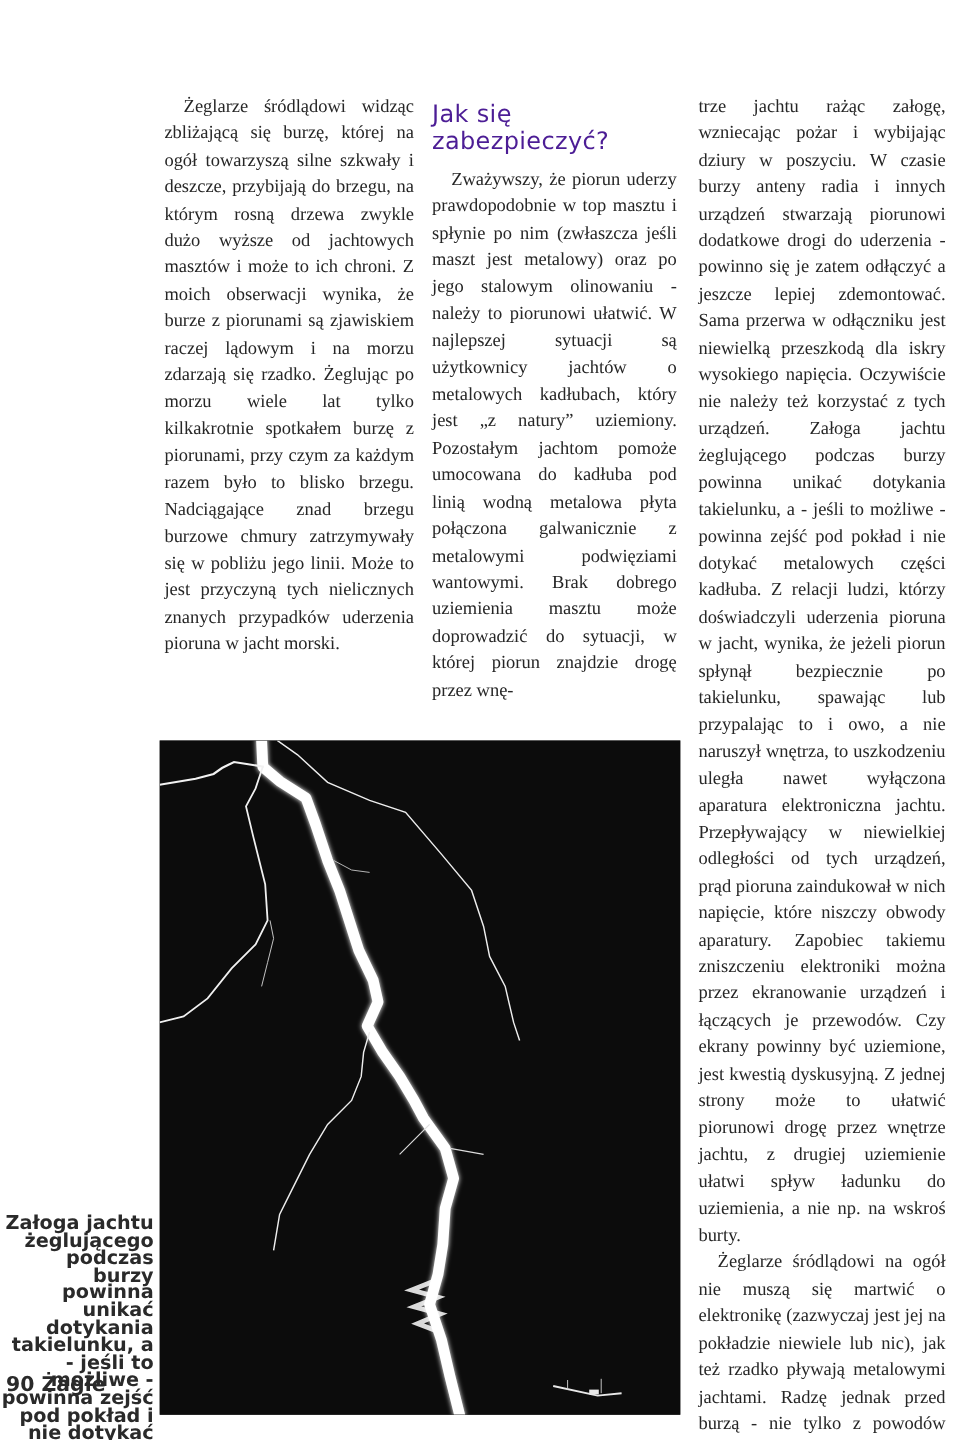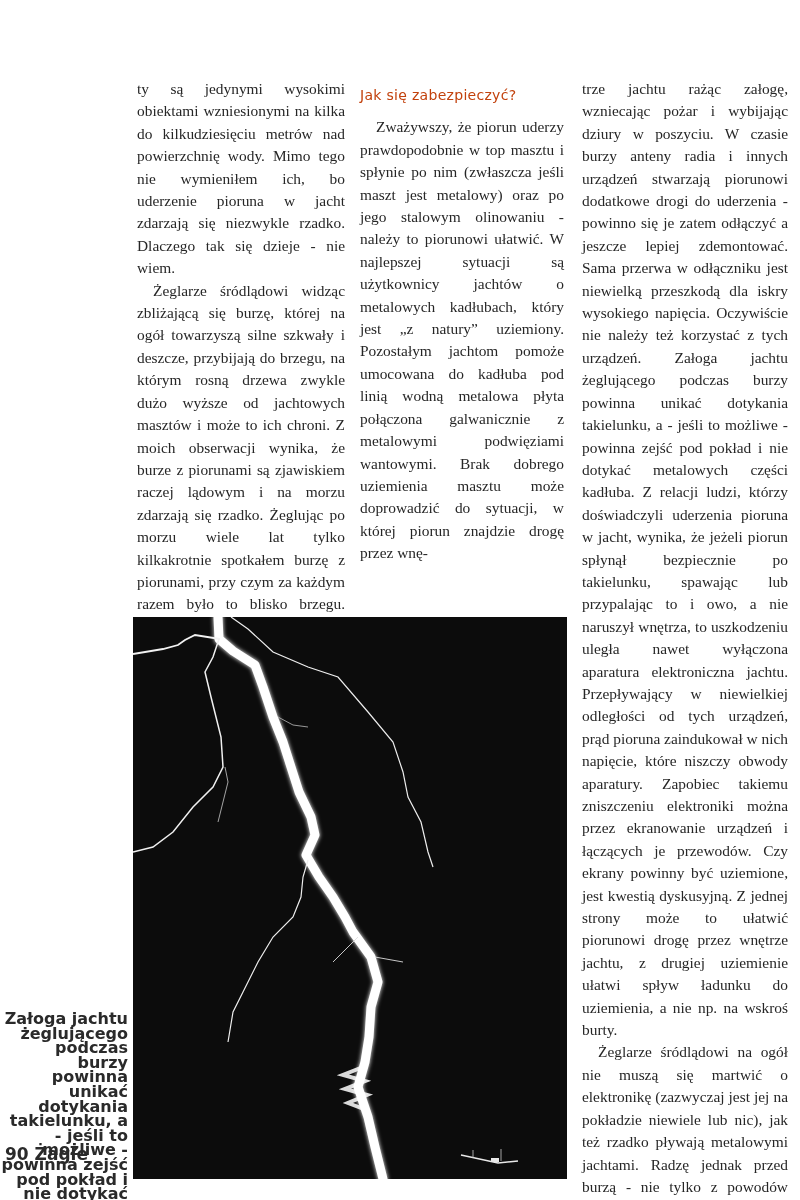--- a/index.html
+++ b/index.html
@@ -12,21 +12,21 @@
     position: absolute; font-size: 15.4px; line-height: 22.4px;
     text-align: justify; hyphens: manual; color: #262626;
   }
   .col p { margin: 0; text-indent: 0; }
   .col p.indent { text-indent: 16px; }
   .col1 { left: 137px; top: 78px; width: 208px; }
   .col2 { left: 360px; top: 78px; width: 204px; }
   .col3 { left: 582px; top: 78px; width: 206px; }
   .heading {
     font-family: "DejaVu Sans", "Liberation Sans", sans-serif;
-    font-size: 14px; font-weight: normal; color: #c2410c;
+    font-size: 20px; font-weight: normal; color: #4c1d95;
     margin: 6px 0 10px 0; letter-spacing: 0.3px; text-align: left;
   }
   .photo {
     position: absolute; left: 133px; top: 617px; width: 434px; height: 562px;
     background: #0b0b0b; overflow: hidden;
   }
   .photo svg { width: 100%; height: 100%; display: block; }
   .caption {
     position: absolute; left: 0px; top: 1012px; width: 128px;
     font-family: "DejaVu Sans", "Liberation Sans", sans-serif;
@@ -36,21 +36,20 @@
   .folio {
     position: absolute; left: 5px; top: 1144px;
     font-family: "DejaVu Sans", "Liberation Sans", sans-serif;
     font-weight: bold; font-size: 17px; color: #2a2a2a;
   }
 </style>
 </head>
 <body>
 
 <div class="col col1">
-  <p>ty są jedynymi wysokimi obiektami wzniesionymi na kilka do kilkudziesięciu metrów nad powierzchnię wody. Mimo tego nie wymieniłem ich, bo uderzenie pioruna w jacht zdarzają się niezwykle rzadko. Dlaczego tak się dzieje - nie wiem.</p>
   <p class="indent">Żeglarze śródlądowi widząc zbliżającą się burzę, której na ogół towarzyszą silne szkwały i deszcze, przybijają do brzegu, na którym rosną drzewa zwykle dużo wyższe od jachtowych masztów i może to ich chroni. Z moich obserwacji wynika, że burze z piorunami są zjawiskiem raczej lądowym i na morzu zdarzają się rzadko. Żeglując po morzu wiele lat tylko kilkakrotnie spotkałem burzę z piorunami, przy czym za każdym razem było to blisko brzegu. Nadciągające znad brzegu burzowe chmury zatrzymywały się w pobliżu jego linii. Może to jest przyczyną tych nielicznych znanych przypadków uderzenia pioruna w jacht morski.</p>
 </div>
 
 <div class="col col2">
   <h2 class="heading">Jak się zabezpieczyć?</h2>
   <p class="indent">Zważywszy, że piorun uderzy prawdopodobnie w top masztu i spłynie po nim (zwłaszcza jeśli maszt jest metalowy) oraz po jego stalowym olinowaniu - należy to piorunowi ułatwić. W najlepszej sytuacji są użytkownicy jachtów o metalowych kadłubach, który jest „z natury” uziemiony. Pozostałym jachtom pomoże umocowana do kadłuba pod linią wodną metalowa płyta połączona galwanicznie z metalowymi podwięziami wantowymi. Brak dobrego uziemienia masztu może doprowadzić do sytuacji, w której piorun znajdzie drogę przez wnę-</p>
 </div>
 
 <div class="col col3">
   <p>trze jachtu rażąc załogę, wzniecając pożar i wybijając dziury w poszyciu. W czasie burzy anteny radia i innych urządzeń stwarzają piorunowi dodatkowe drogi do uderzenia - powinno się je zatem odłączyć a jeszcze lepiej zdemontować. Sama przerwa w odłączniku jest niewielką przeszkodą dla iskry wysokiego napięcia. Oczywiście nie należy też korzystać z tych urządzeń. Załoga jachtu żeglującego podczas burzy powinna unikać dotykania takielunku, a - jeśli to możliwe - powinna zejść pod pokład i nie dotykać metalowych części kadłuba. Z relacji ludzi, którzy doświadczyli uderzenia pioruna w jacht, wynika, że jeżeli piorun spłynął bezpiecznie po takielunku, spawając lub przypalając to i owo, a nie naruszył wnętrza, to uszkodzeniu uległa nawet wyłączona aparatura elektroniczna jachtu. Przepływający w niewielkiej odległości od tych urządzeń, prąd pioruna zaindukował w nich napięcie, które niszczy obwody aparatury. Zapobiec takiemu zniszczeniu elektroniki można przez ekranowanie urządzeń i łączących je przewodów. Czy ekrany powinny być uziemione, jest kwestią dyskusyjną. Z jednej strony może to ułatwić piorunowi drogę przez wnętrze jachtu, z drugiej uziemienie ułatwi spływ ładunku do uziemienia, a nie np. na wskroś burty.</p>

